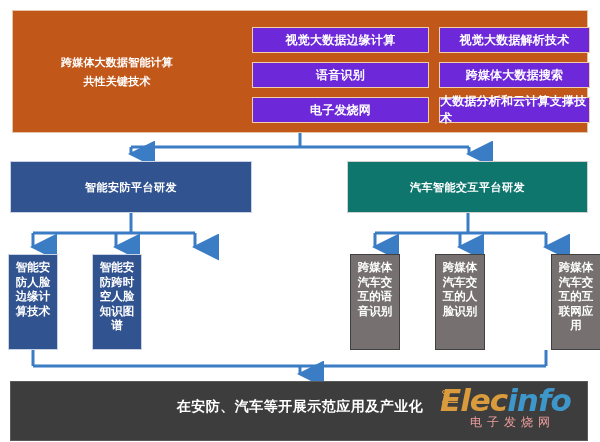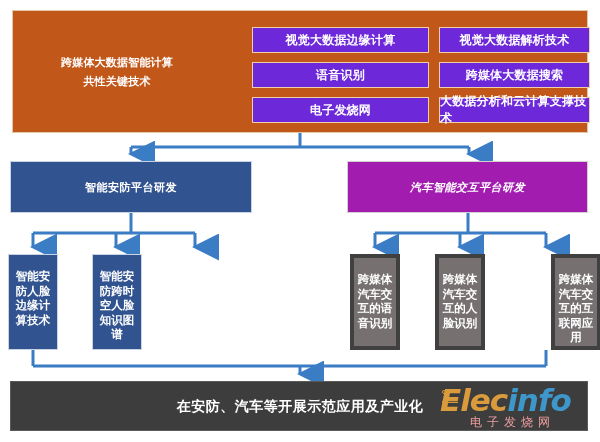--- a/index.html
+++ b/index.html
@@ -97,39 +97,38 @@
     width: 242px;
     height: 52px;
     background: #31538f;
     border: 1px solid #c9d3e4;
   }
   .platform-gray {
     left: 347px;
     top: 161px;
     width: 241px;
     height: 52px;
-    background: #a21caf;
+    background: #0f766e;
     border: 1px solid #d4d0d0;
-    font-style: italic;
   }
 
   
   .leaf {
     position: absolute;
     top: 254px;
     width: 50px;
     height: 96px;
     box-sizing: border-box;
     display: flex;
     align-items: flex-start;
     justify-content: center;
-    padding-top: 14px;
+    padding-top: 5px;
   }
   .leaf-blue { background: #31538f; border: 1px solid #c9d3e4; }
-  .leaf-gray { background: #767070; border: 4px solid #404040; }
+  .leaf-gray { background: #767070; border: 1px solid #404040; }
   .leaf-text {
     color: #ffffff;
     font-size: 11.5px;
     font-weight: bold;
     line-height: 14.5px;
     text-align: center;
     width: 42px;
     word-break: break-all;
     letter-spacing: 0px;
   }
@@ -139,21 +138,21 @@
   .leaf-g0 { left: 350px; }
   .leaf-g1 { left: 435px; }
   .leaf-g2 { left: 551px; }
 
   
   .bottom-bar {
     position: absolute;
     left: 10px;
     top: 381px;
     width: 578px;
-    height: 50px;
+    height: 60px;
     background: #3d3d3d;
     box-sizing: border-box;
     border: 1px solid #5a5a5a;
     overflow: hidden;
   }
   .bottom-text {
     position: absolute;
     left: 0;
     top: 16px;
     width: 578px;

